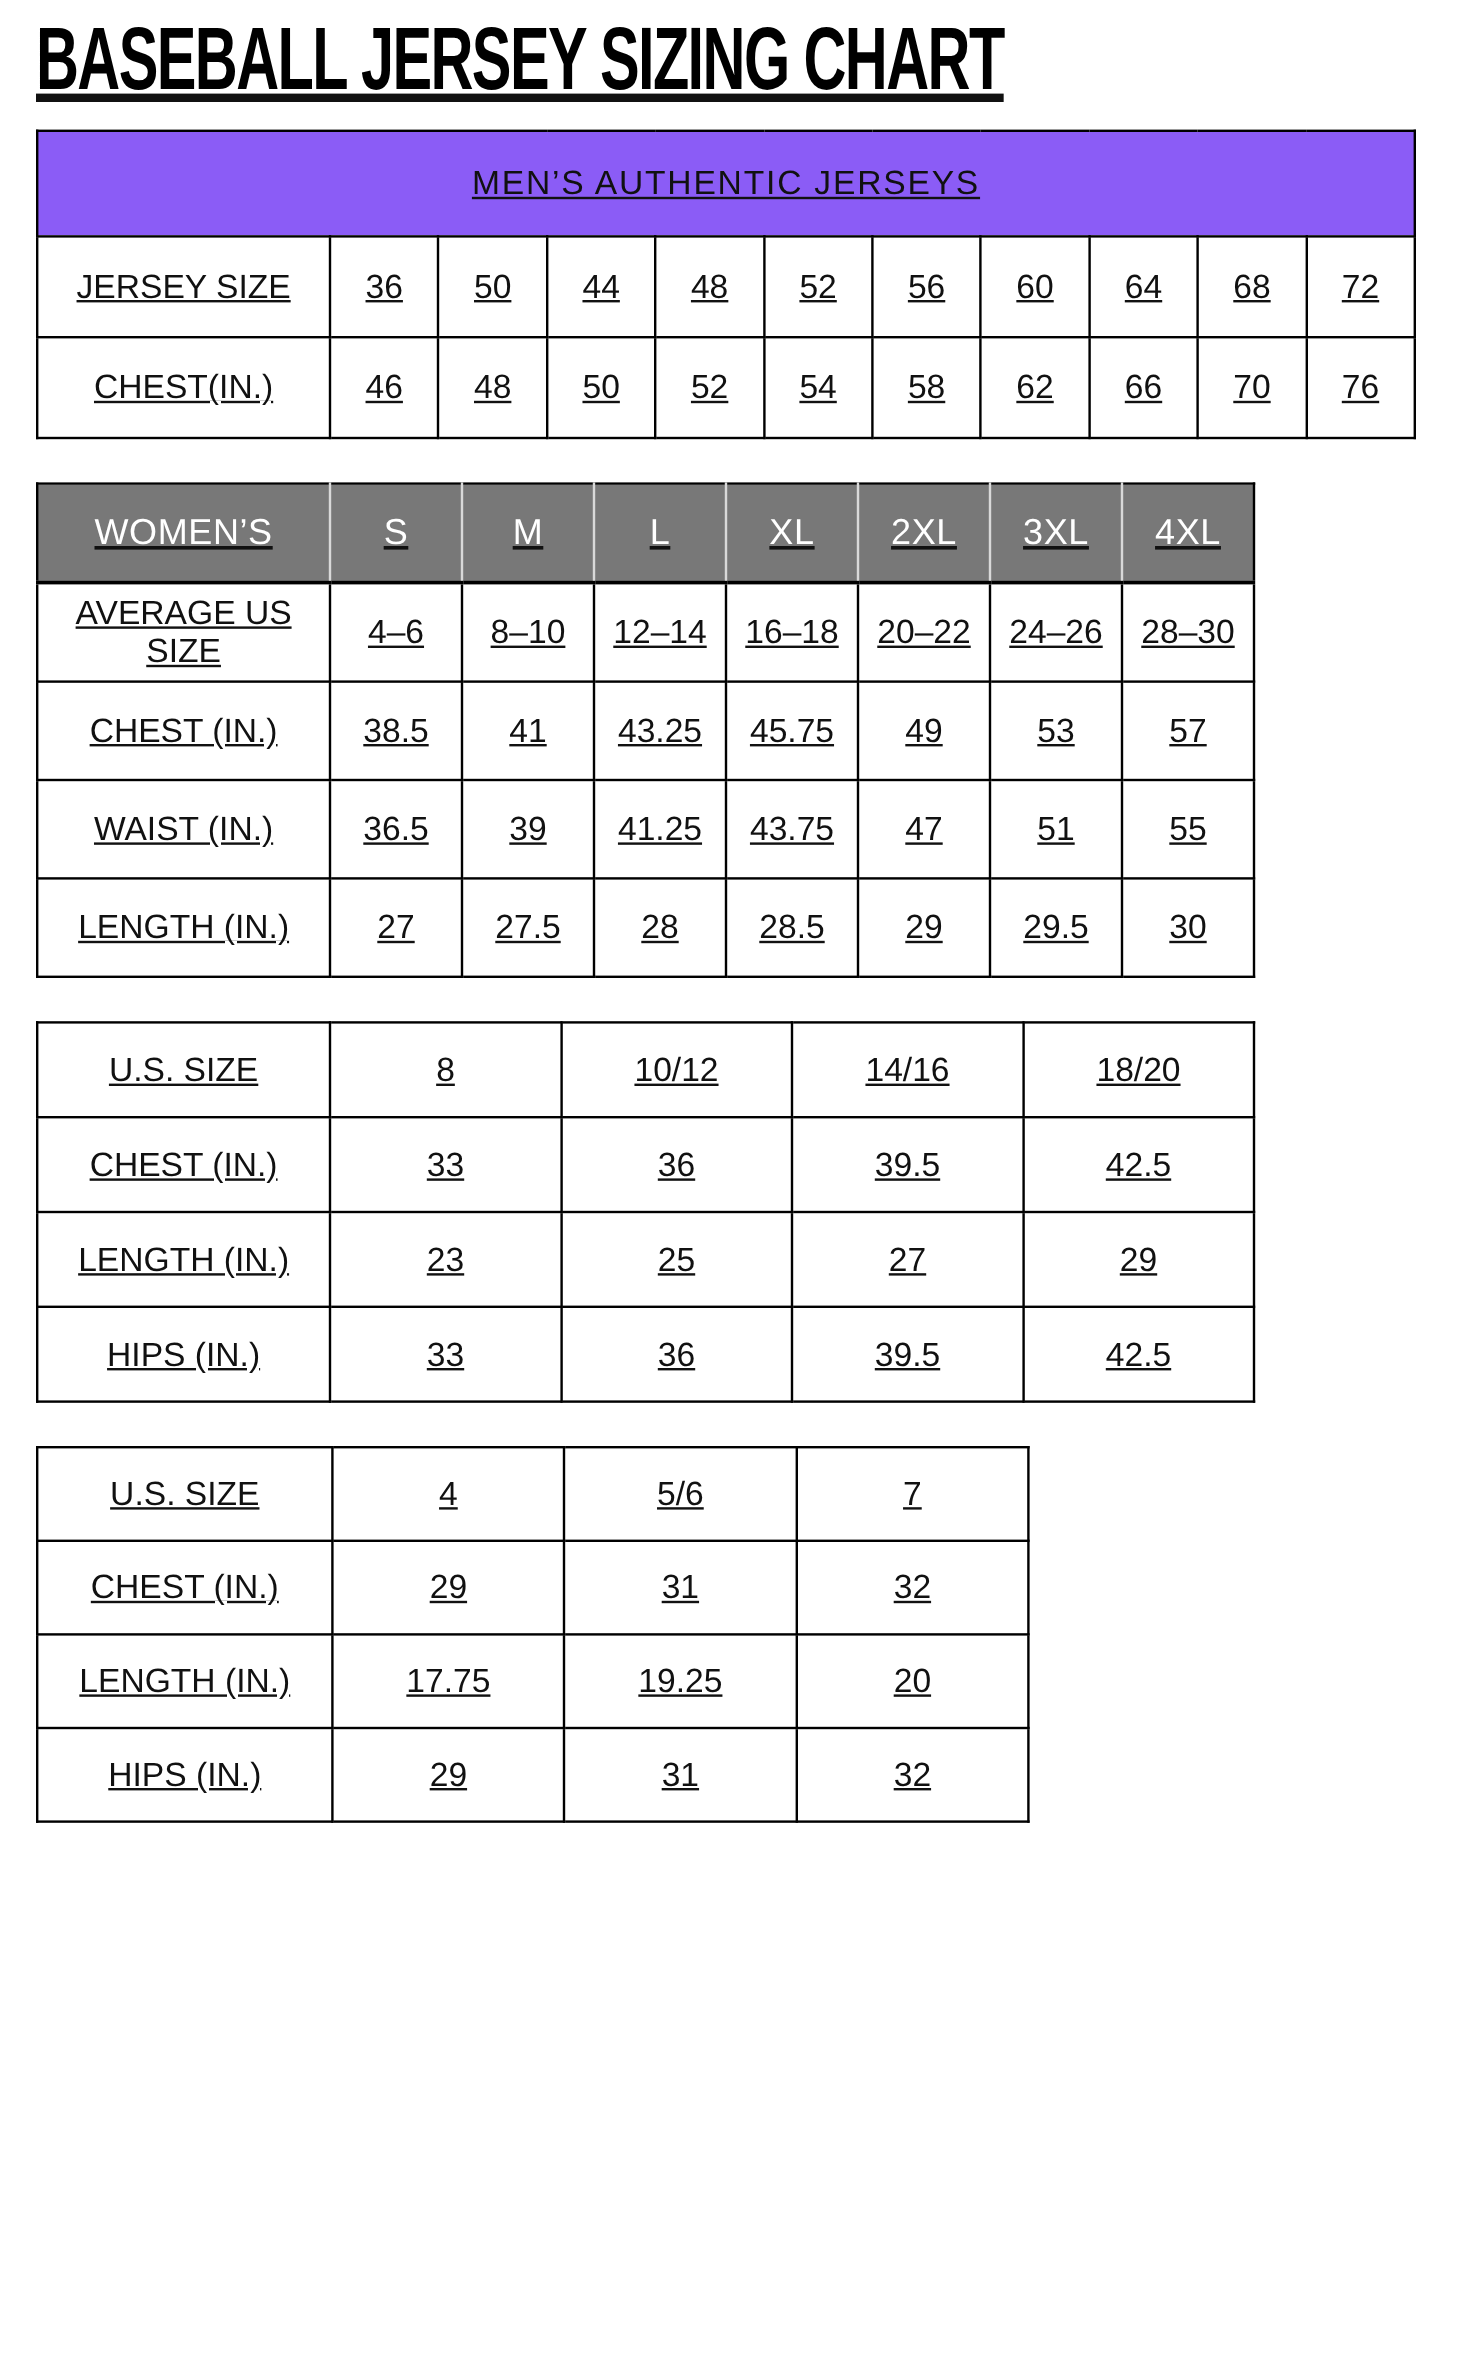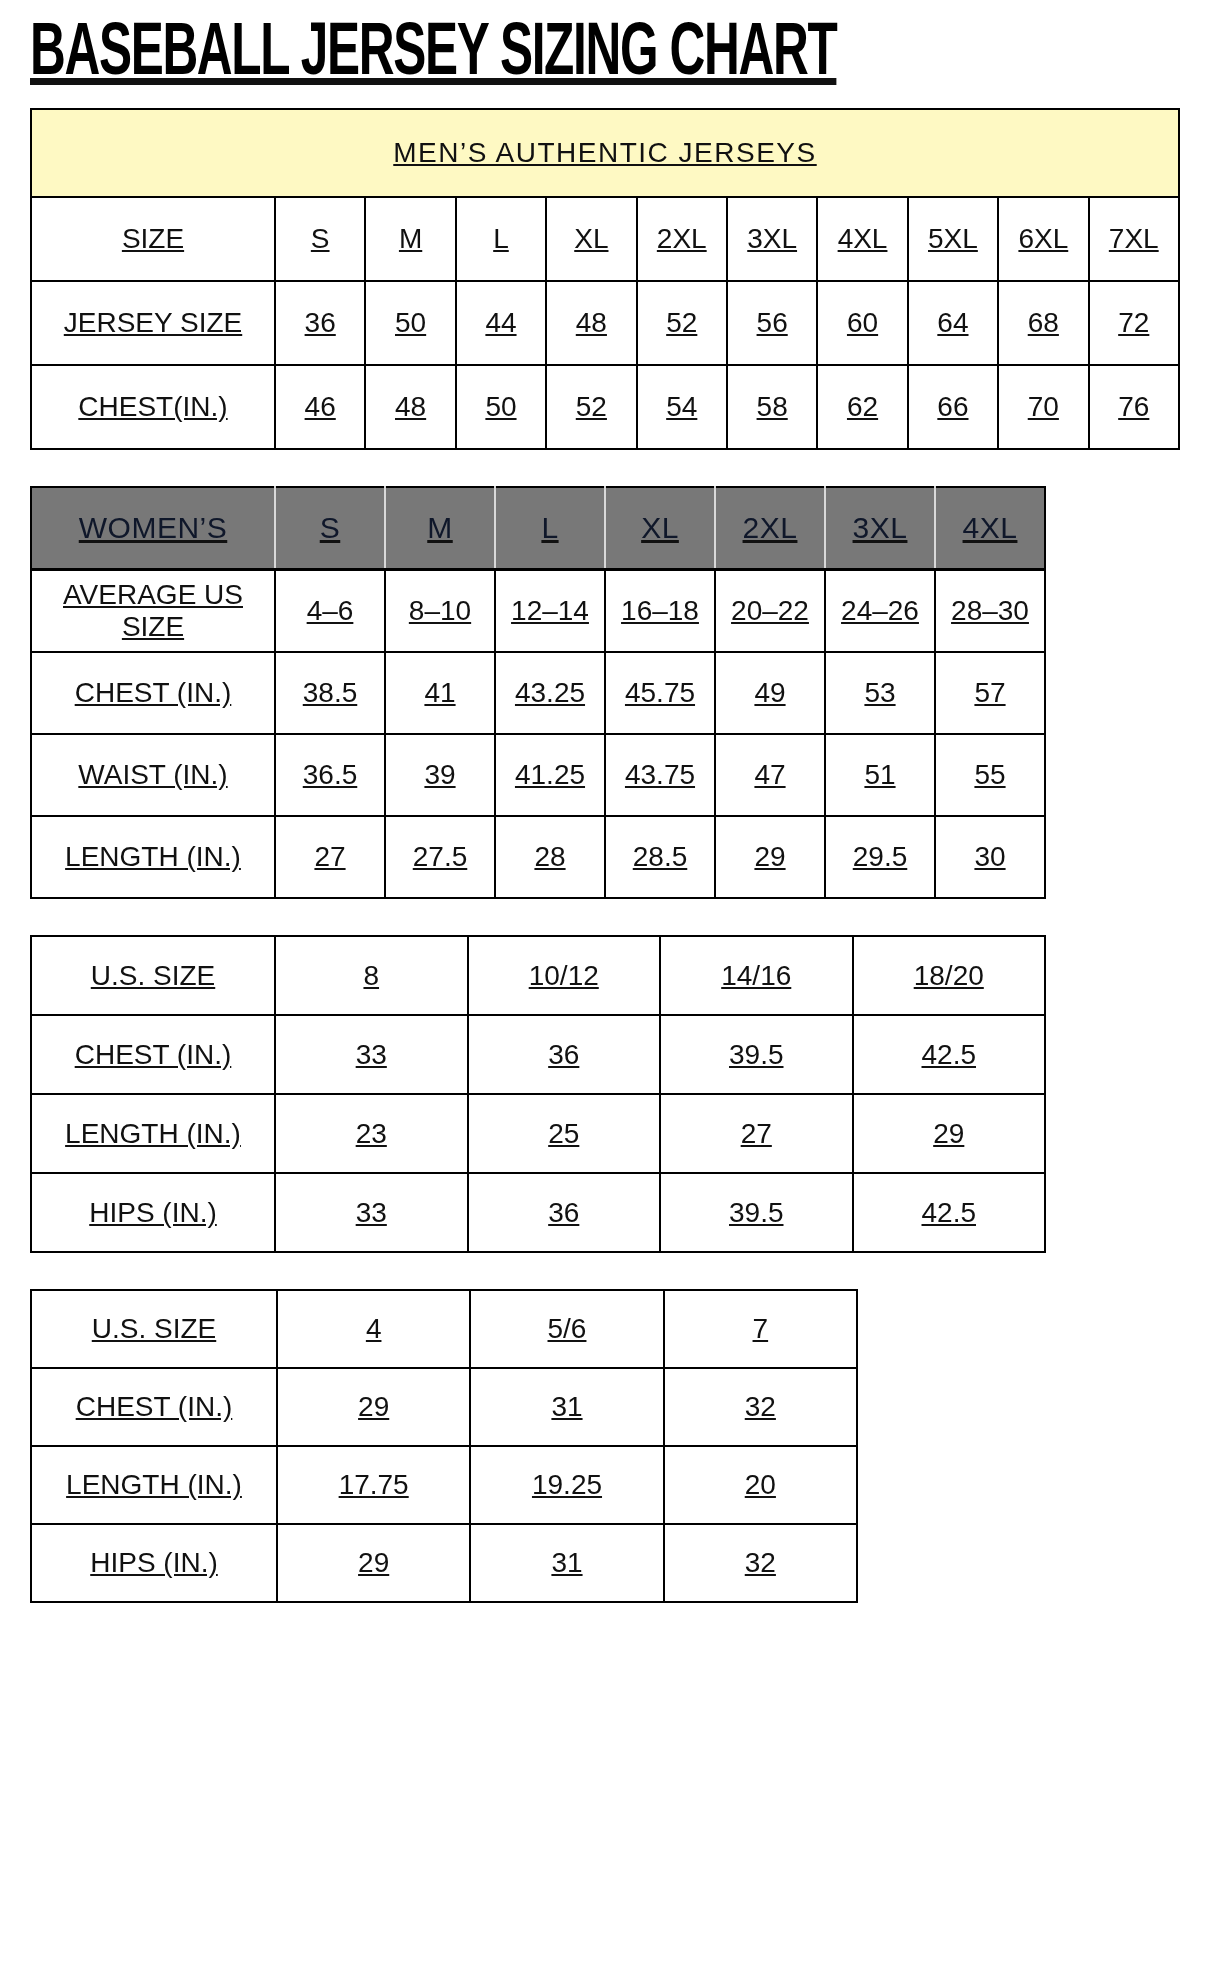--- a/index.html
+++ b/index.html
@@ -24,25 +24,25 @@
   .tbl td {
     border:2px solid #000; text-align:center; vertical-align:middle;
     font-size:28px; padding:0; color:#111; overflow:hidden;
   }
   .mens td { height:82px; }
   .womens td { height:80px; }
   .boys td { height:77px; }
   .preschool td { height:76px; }
 
   .banner {
-    background:#fef9c3; color:#fff; font-size:31px; letter-spacing:1.5px;
+    background:#8b5cf6; color:#fff; font-size:31px; letter-spacing:1.5px;
     height:86px !important; border-bottom:3px solid #000;
   }
   .ghead td {
-    background:#787878; color:#0f172a; font-size:30px; letter-spacing:0.5px;
+    background:#787878; color:#ffffff; font-size:30px; letter-spacing:0.5px;
     height:80px !important; border-bottom:3px solid #000;
   }
   
   .womens .ghead td, .boys .ghead td { border-right:2px solid #d9d9d9; }
   .womens .ghead td:last-child, .boys .ghead td:last-child { border-right:2px solid #000; }
 
   .lbl { font-size:27px; }
   .narrow { padding:0 42px; line-height:1.15; }
 </style>
 </head>
@@ -63,33 +63,20 @@
         <col>
         <col>
         <col>
         <col>
         <col>
         <col>
       </colgroup>
     <tbody>
       <tr>
         <td colspan="11" class="banner">MEN’S AUTHENTIC JERSEYS</td>
-      </tr>
-      <tr>
-        <td class="lbl">SIZE</td>
-        <td>S</td>
-        <td>M</td>
-        <td>L</td>
-        <td>XL</td>
-        <td>2XL</td>
-        <td>3XL</td>
-        <td>4XL</td>
-        <td>5XL</td>
-        <td>6XL</td>
-        <td>7XL</td>
       </tr>
       <tr>
         <td class="lbl">JERSEY SIZE</td>
         <td>36</td>
         <td>50</td>
         <td>44</td>
         <td>48</td>
         <td>52</td>
         <td>56</td>
         <td>60</td>

